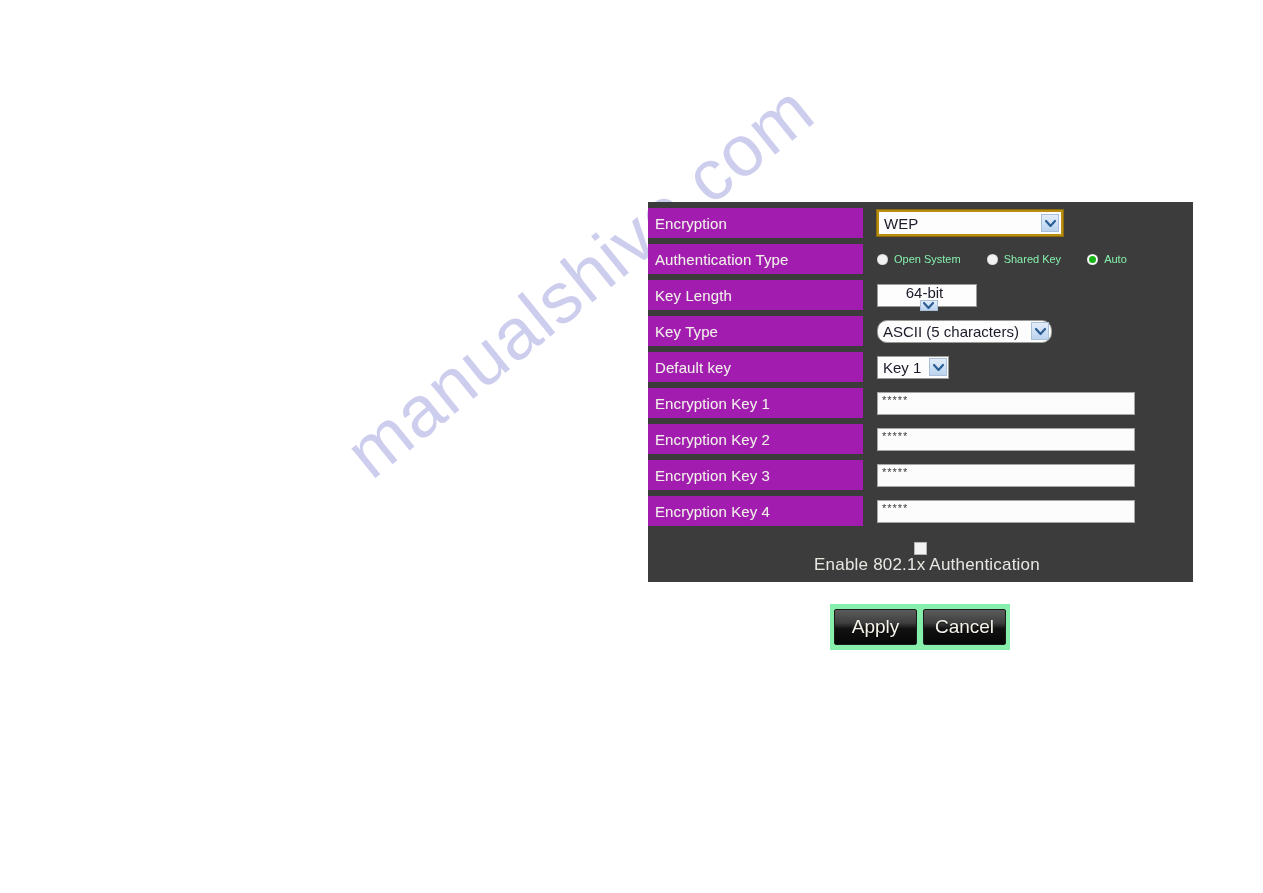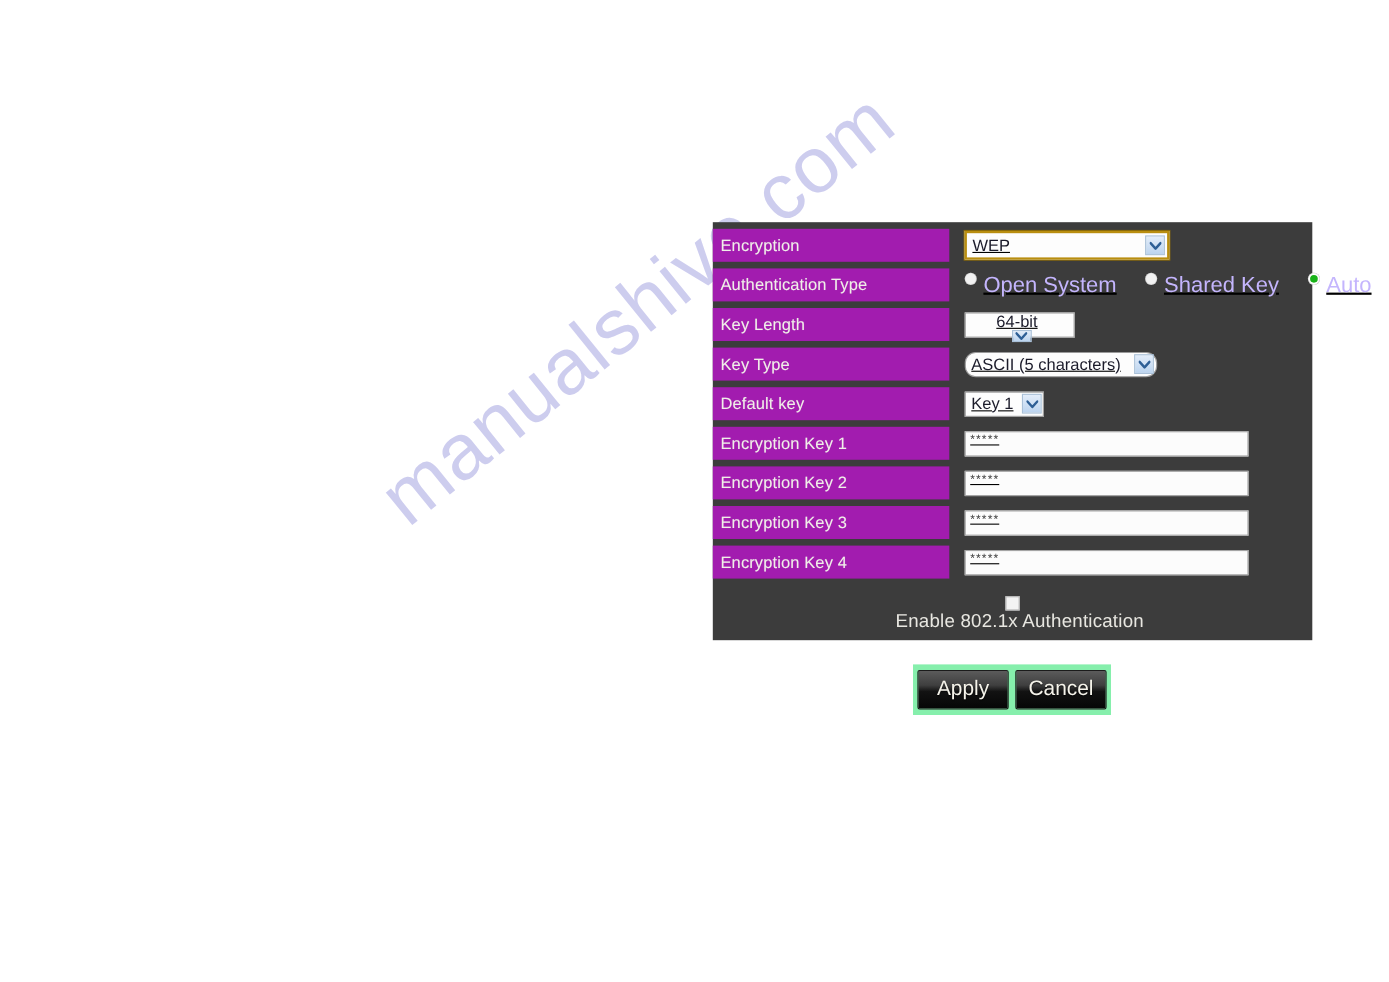--- a/index.html
+++ b/index.html
@@ -68,21 +68,20 @@
     letter-spacing: .1px;
     text-shadow: 0 0 1px rgba(255,255,255,.25);
   }
 
   .row-field {
     flex: 1;
     display: flex;
     align-items: center;
     padding-left: 14px;
     box-sizing: border-box;
-    text-decoration: underline;
   }
 
   
   .sel {
     display: inline-flex;
     align-items: center;
     justify-content: space-between;
     background: #fdfdfd;
     border: 1px solid #9a9a9a;
     height: 23px;
@@ -122,22 +121,23 @@
 
   
   .radio-group {
     display: flex;
     align-items: center;
     gap: 0px;
     width: 100%;
   }
   .radio-item {
     display: flex;
-    color: #c4b5fd;
-    font-size: 20px;
+    align-items: center;
+    color: #86efac;
+    font-size: 11px;
     cursor: default;
     white-space: nowrap;
   }
   .radio-item + .radio-item { margin-left: 26px; }
   .radio-dot {
     width: 11px;
     height: 11px;
     border-radius: 50%;
     background: #f2f2f2;
     margin-right: 6px;

